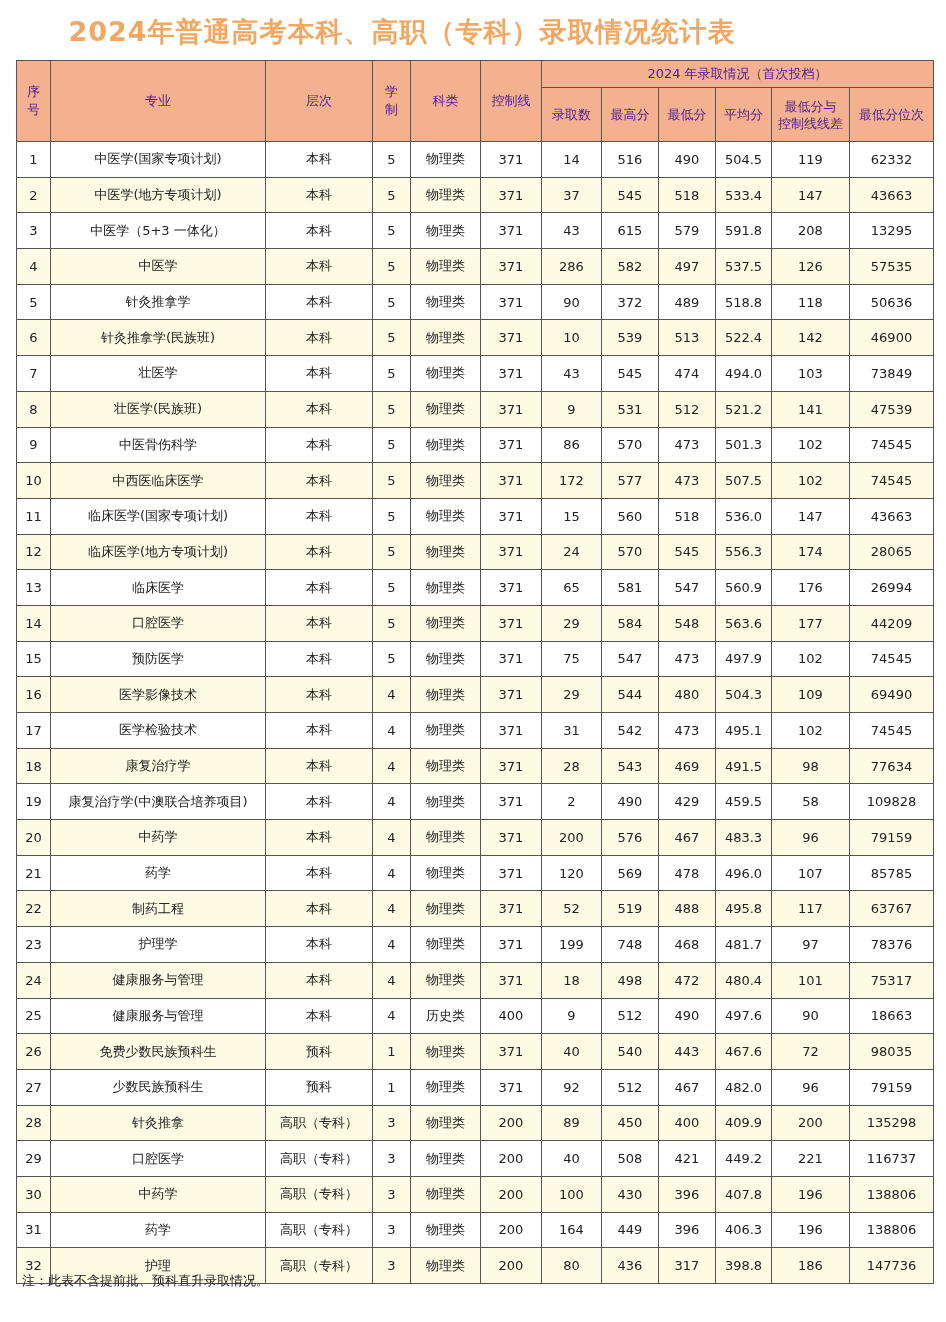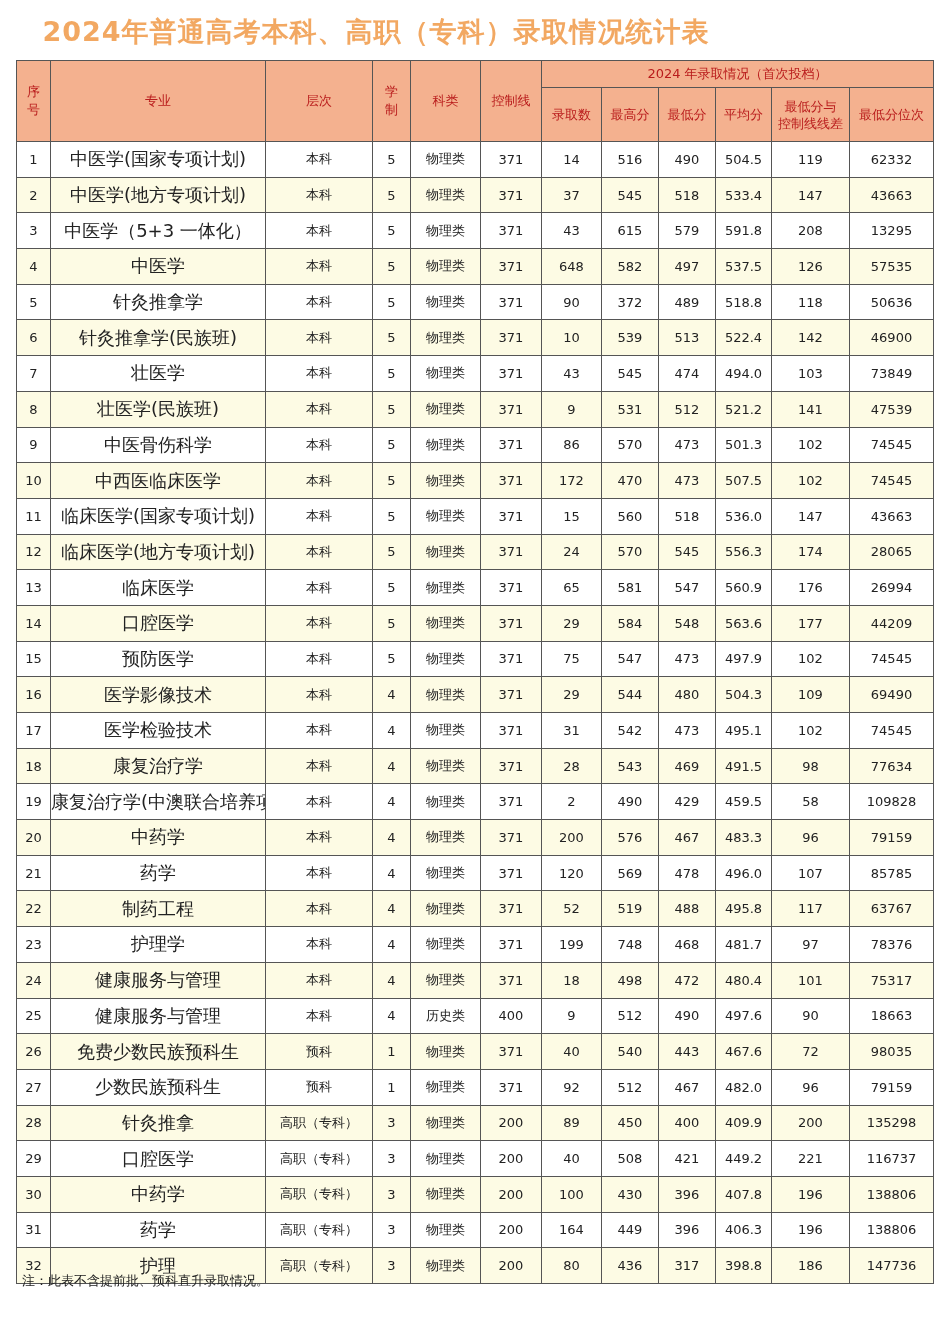--- a/index.html
+++ b/index.html
@@ -1,26 +1,26 @@
 <!DOCTYPE html>
 <html><head>
 <meta charset="utf-8">
 <style>
   html, body { margin: 0; padding: 0; background: #ffffff; }
   body { width: 946px; height: 1322px; position: relative; font-family: "DejaVu Sans", "Liberation Sans", sans-serif; color: #222; }
-  .title { position: absolute; left: 0; top: 14px; width: 752px; text-align: center; font-size: 27px; font-weight: bold; color: #f2a862; letter-spacing: 1px; }
+  .title { position: absolute; left: 0; top: 14px; width: 752px; text-align: center; font-size: 27px; font-weight: bold; color: #f2a862; letter-spacing: 1px; padding-left: 26px; }
   table { position: absolute; left: 16px; top: 60px; border-collapse: collapse; table-layout: fixed; width: 917px; }
   th, td { border: 1px solid #555; text-align: center; vertical-align: middle; padding: 0; font-size: 13px; white-space: nowrap; overflow: hidden; }
-  thead th { background: #f4b18f; font-weight: normal; color: #b91c1c; }
+  thead th { background: #f4b18f; font-weight: normal; color: #4c1d95; }
   tr.h1 th { height: 26px; }
   tr.h2 th { height: 53px; font-size: 13px; line-height: 17px; }
   tbody td { height: 34.7px; }
   tbody tr:nth-child(even) td { background: #fdfbe4; }
   tbody tr:nth-child(odd) td { background: #ffffff; }
-  tbody td.c-name { font-size: 18px; }
+  tbody td.c-name { font-size: 13px; }
   .note { position: absolute; left: 22px; top: 1272px; font-size: 13px; color: #222; }
 </style>
 </head>
 <body>
 
 <div class="title">2024年普通高考本科、高职（专科）录取情况统计表</div>
 
 <table>
   <colgroup>
     <col style="width:34px">
@@ -107,21 +107,21 @@
         <td>208</td>
         <td>13295</td>
       </tr>
       <tr>
         <td>4</td>
         <td class="c-name">中医学</td>
         <td>本科</td>
         <td>5</td>
         <td>物理类</td>
         <td>371</td>
-        <td>648</td>
+        <td>286</td>
         <td>582</td>
         <td>497</td>
         <td>537.5</td>
         <td>126</td>
         <td>57535</td>
       </tr>
       <tr>
         <td>5</td>
         <td class="c-name">针灸推拿学</td>
         <td>本科</td>
@@ -192,21 +192,21 @@
         <td>74545</td>
       </tr>
       <tr>
         <td>10</td>
         <td class="c-name">中西医临床医学</td>
         <td>本科</td>
         <td>5</td>
         <td>物理类</td>
         <td>371</td>
         <td>172</td>
-        <td>470</td>
+        <td>577</td>
         <td>473</td>
         <td>507.5</td>
         <td>102</td>
         <td>74545</td>
       </tr>
       <tr>
         <td>11</td>
         <td class="c-name">临床医学(国家专项计划)</td>
         <td>本科</td>
         <td>5</td>

